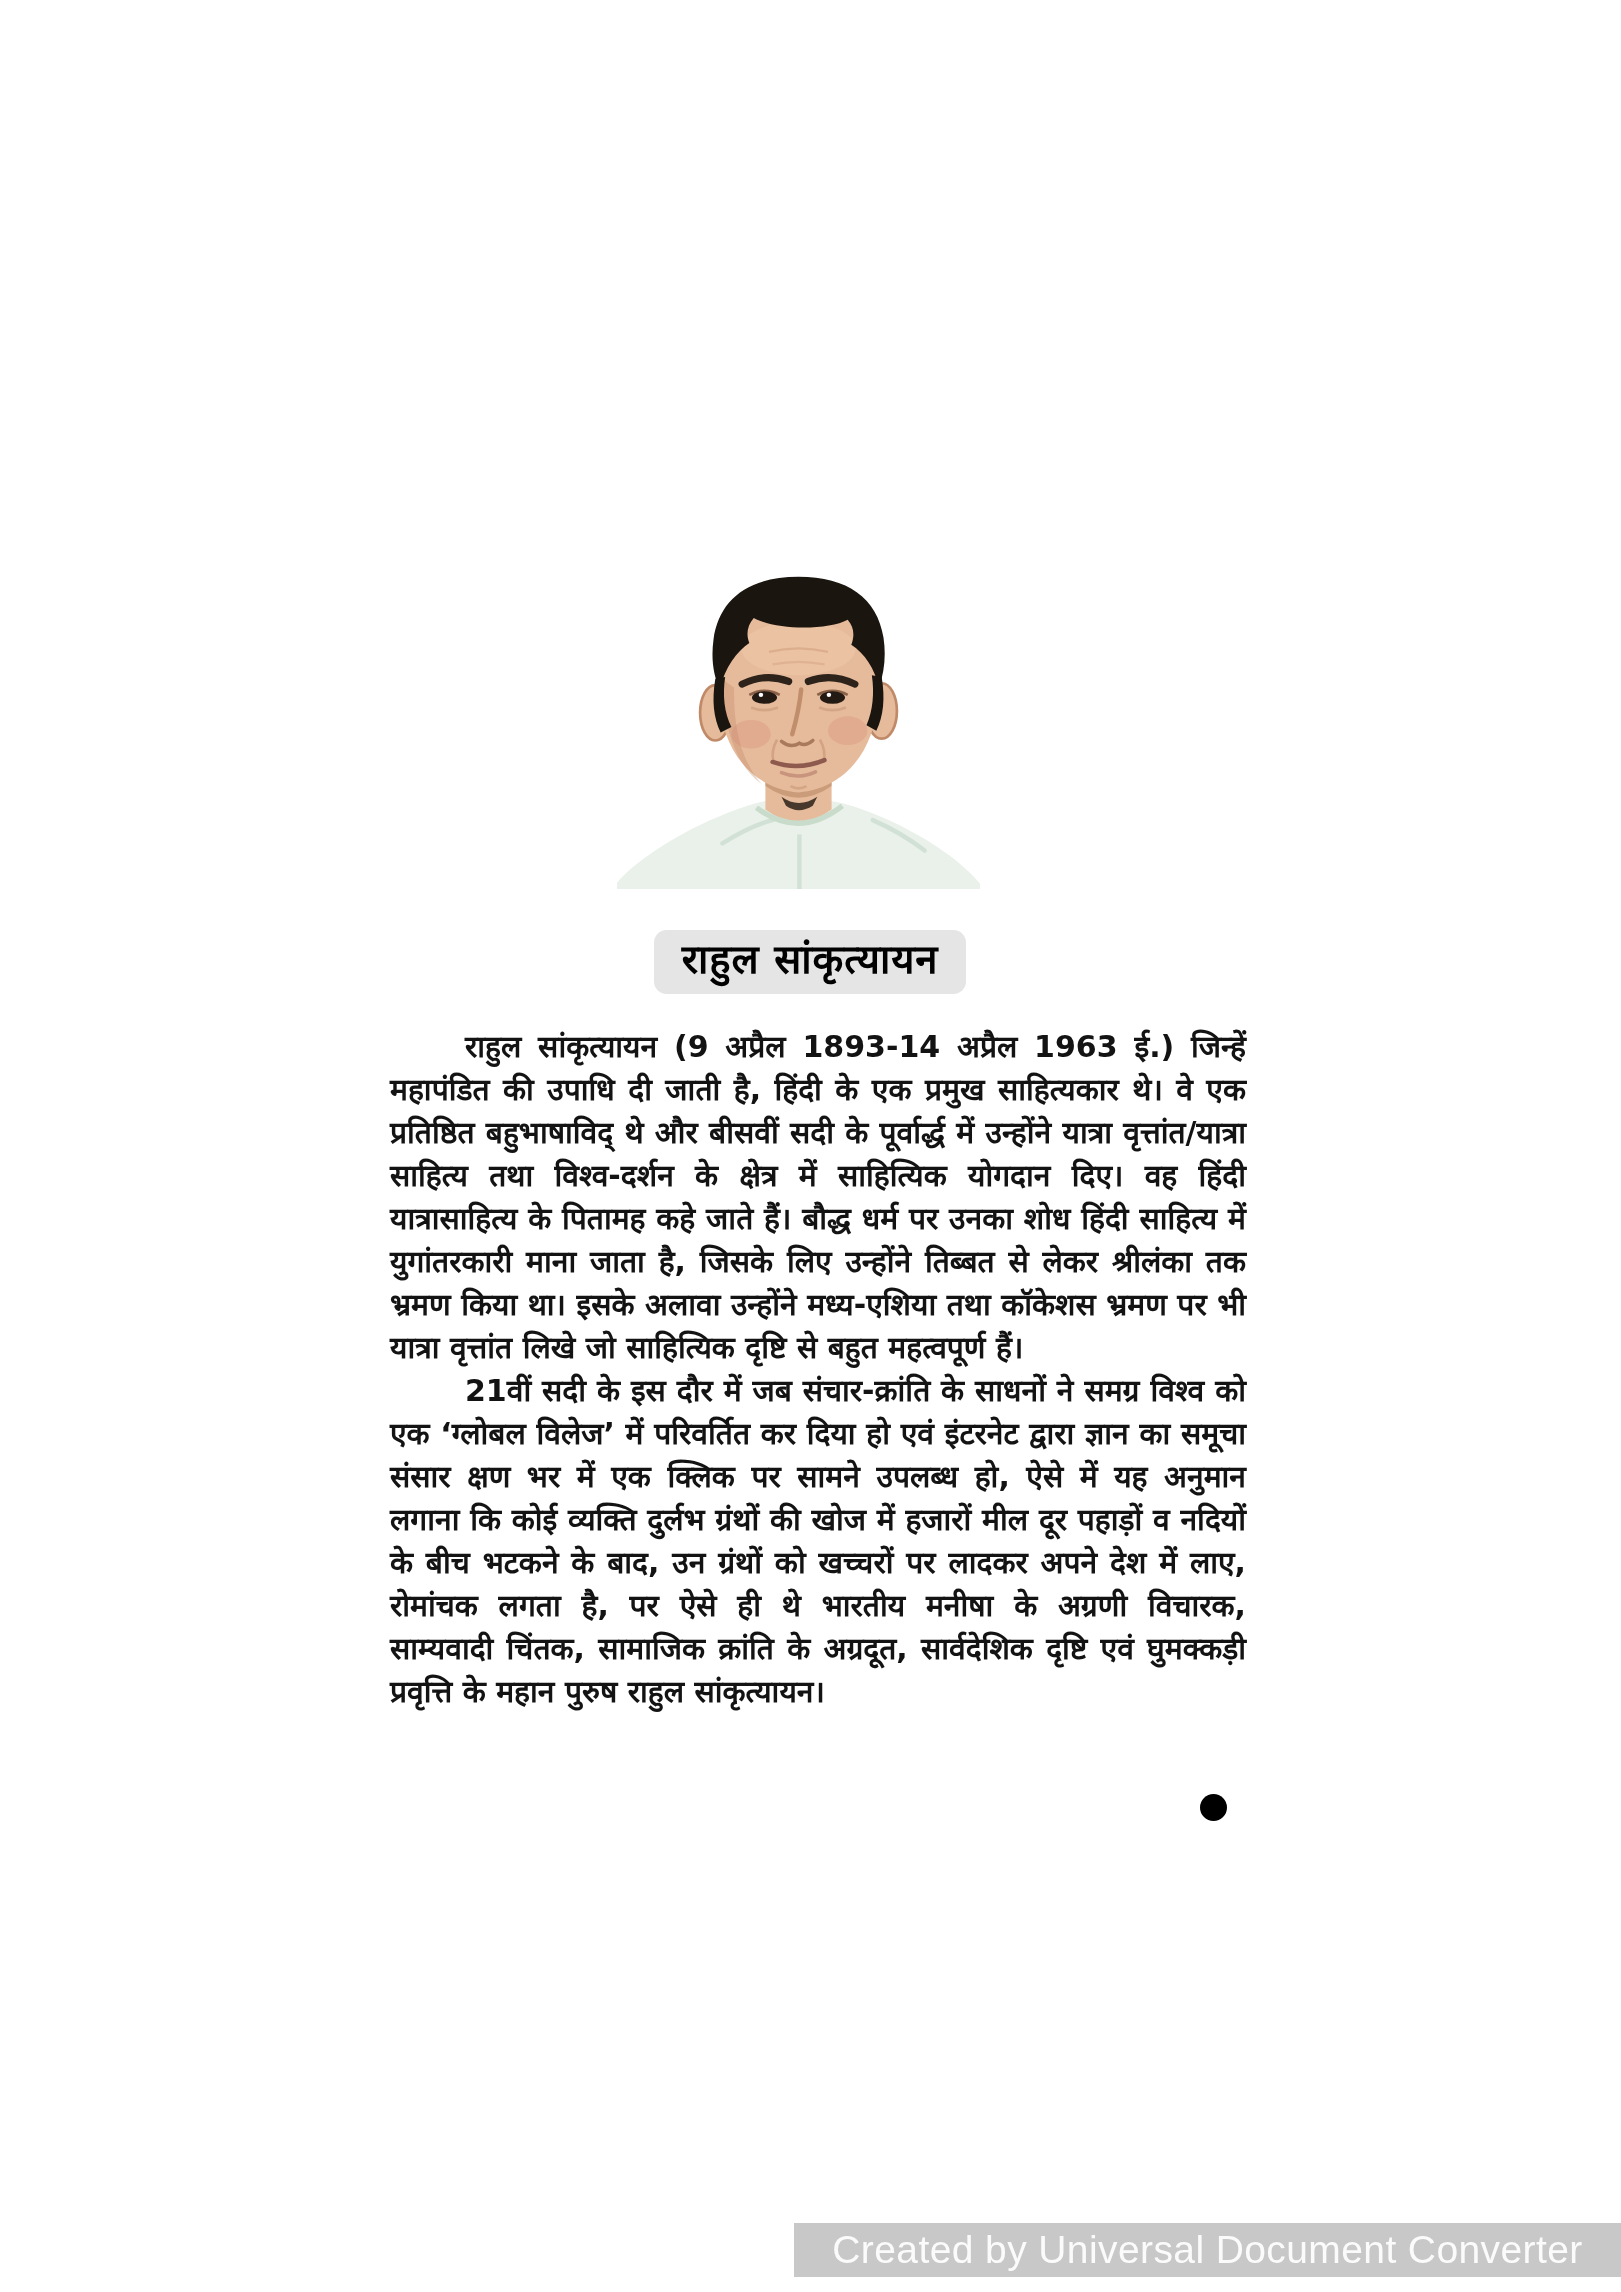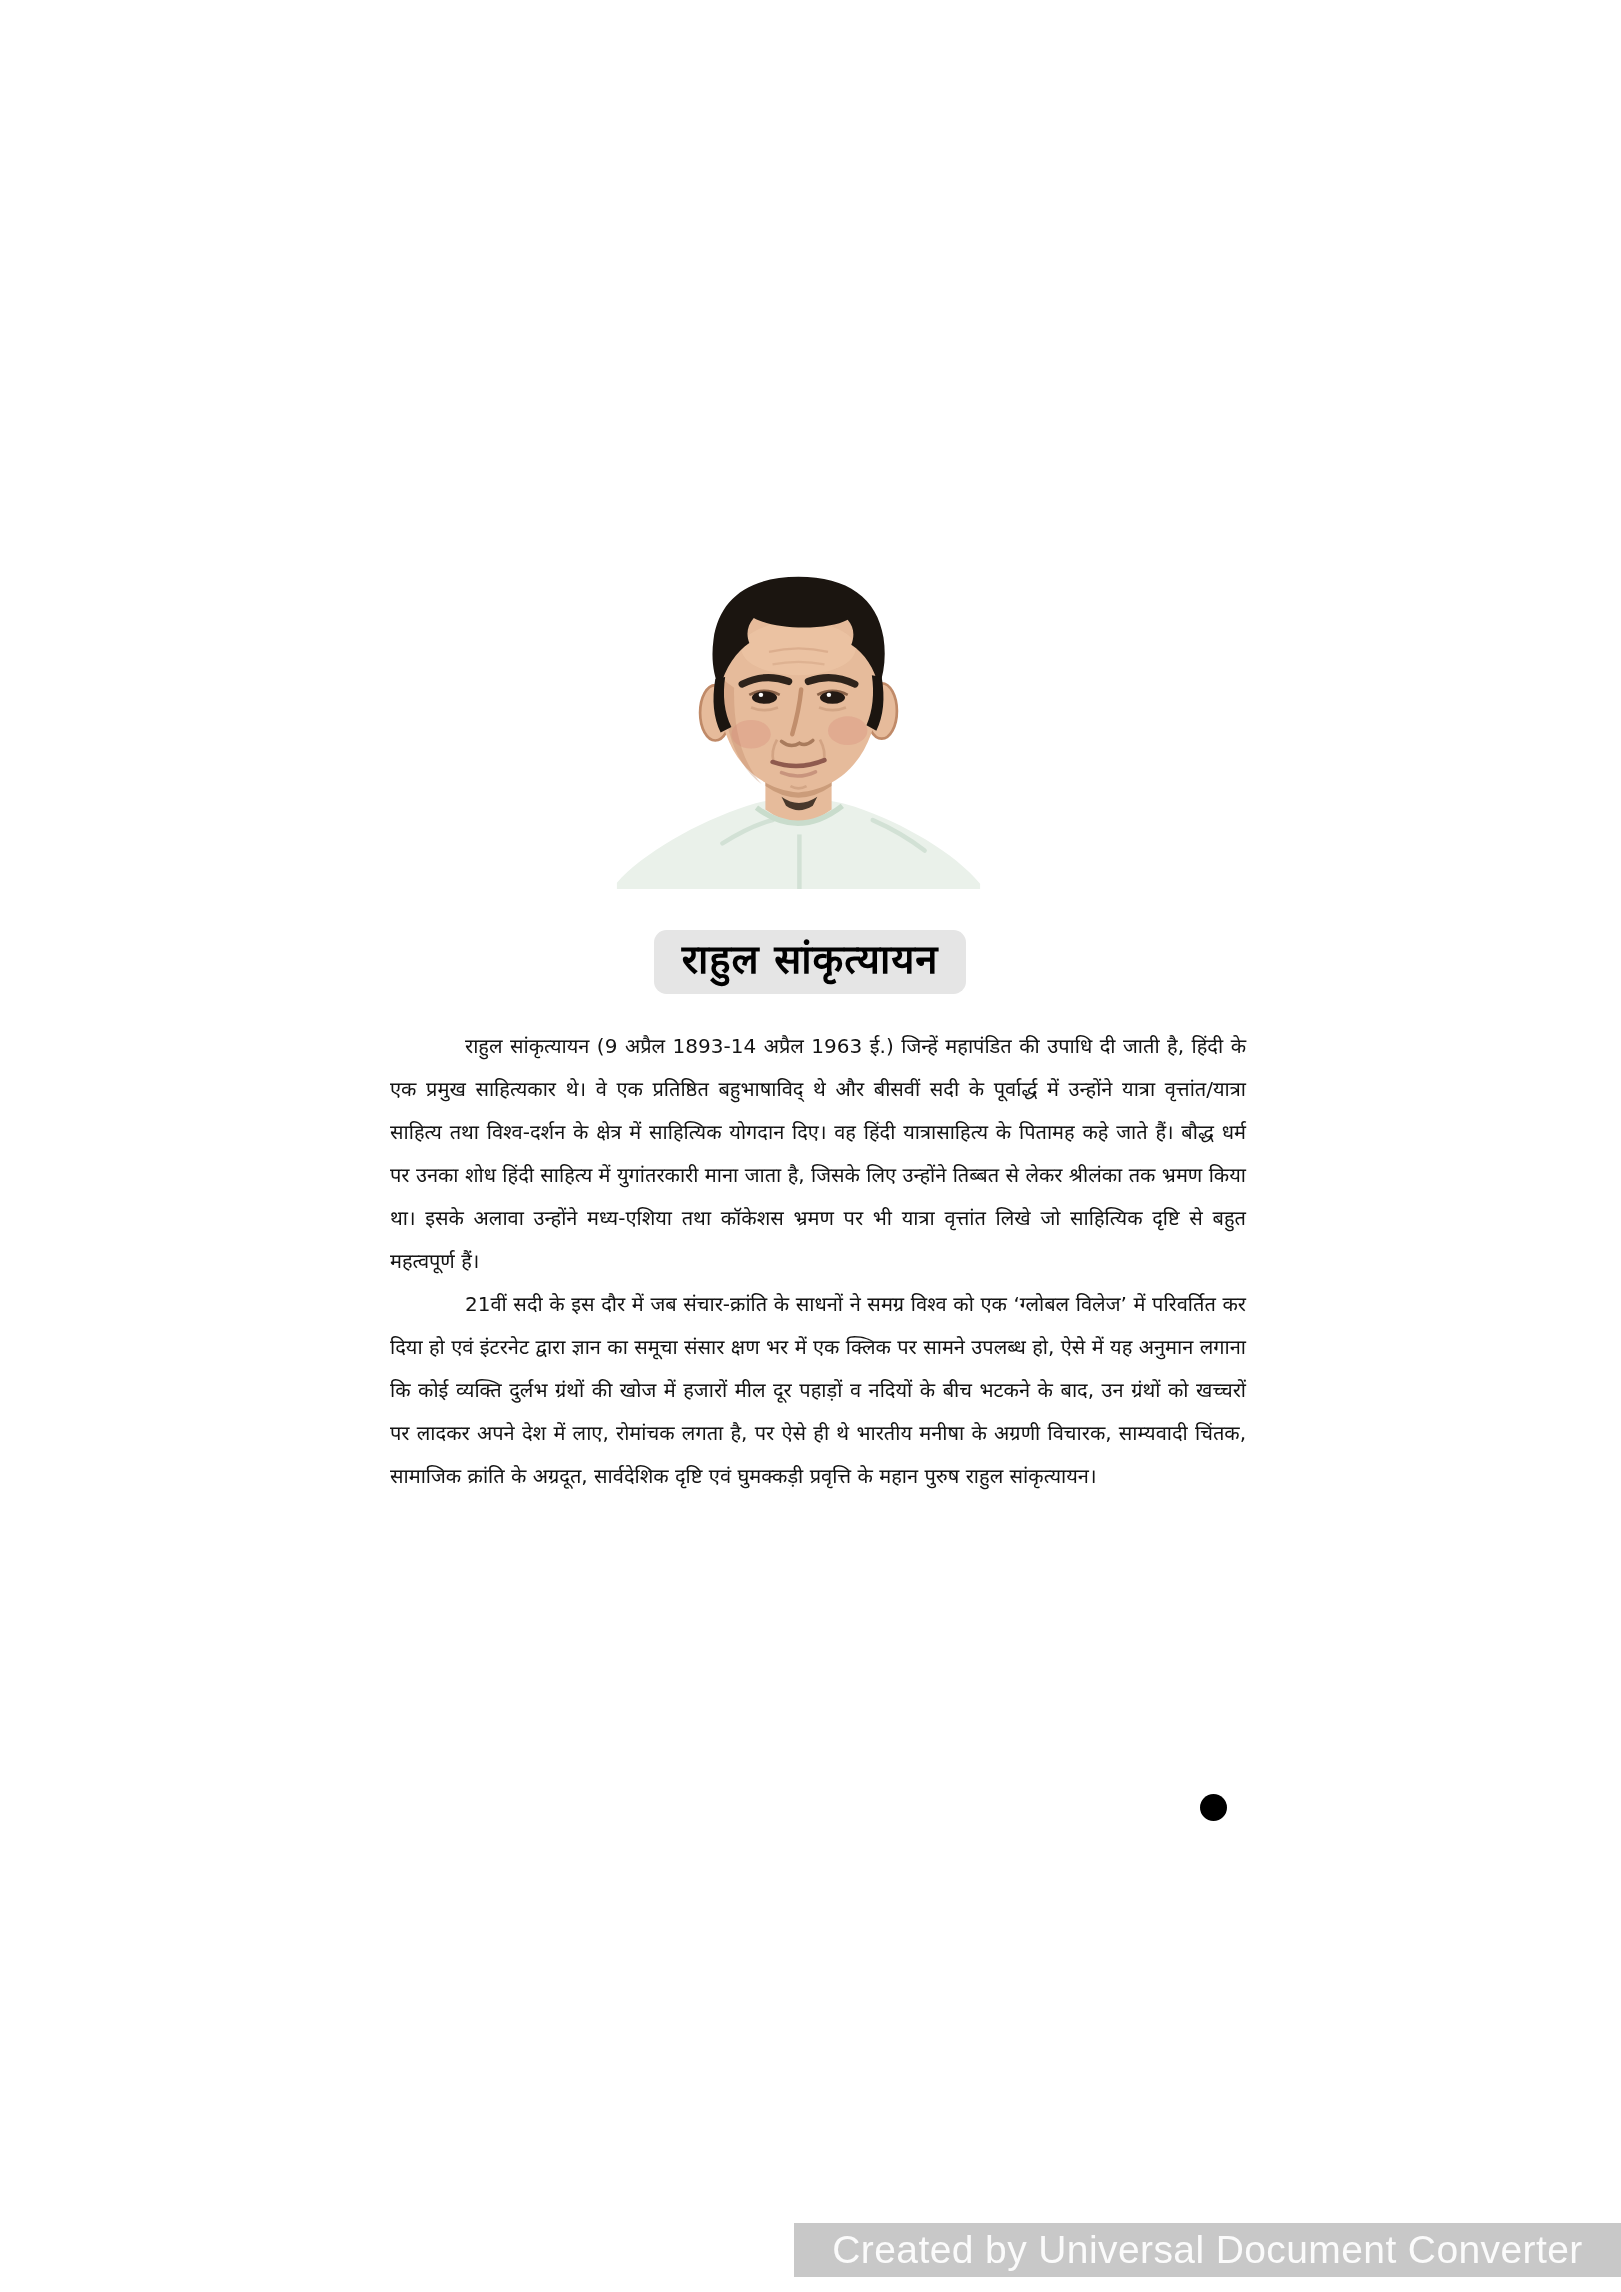--- a/index.html
+++ b/index.html
@@ -44,23 +44,24 @@
     letter-spacing: 0.9px;
   }
 
   
   .body-text {
     position: absolute;
     left: 390px;
     top: 1025px;
     width: 856px;
     color: #131313;
-    font-size: 20px;
+    font-size: 30px;
     line-height: 43px;
     text-align: justify;
+    font-weight: bold;
   }
   .body-text p {
     margin: 0;
     padding: 0;
     text-indent: 75px;
   }
 
   
   .end-bullet {
     position: absolute;

